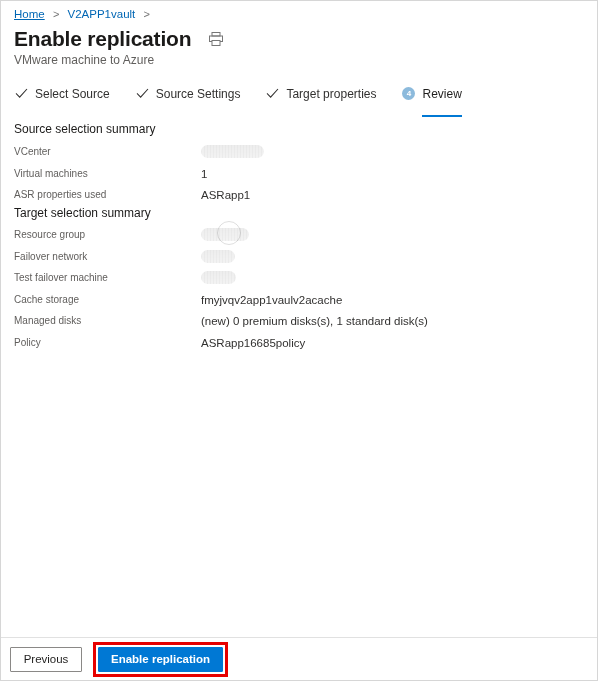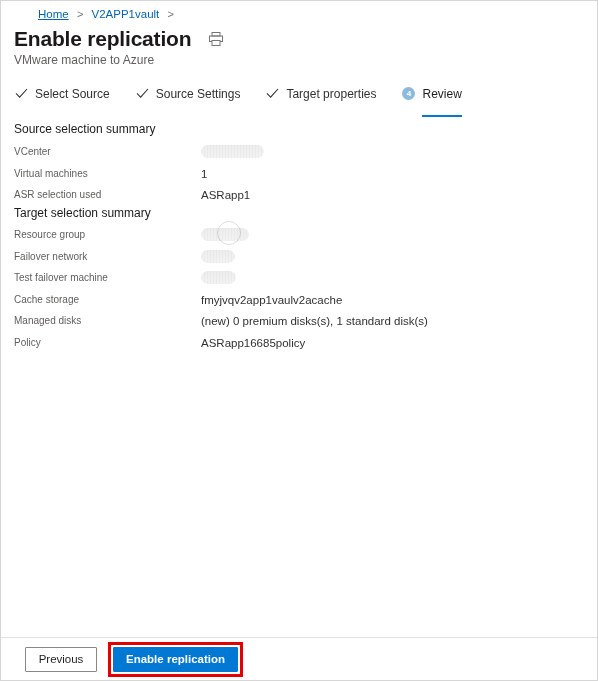--- a/index.html
+++ b/index.html
@@ -23,21 +23,20 @@
 
   
   .breadcrumb {
     position: absolute;
     left: 13px;
     top: 6px;
     font-size: 11.5px;
     line-height: 14px;
     white-space: nowrap;
     color: #0066b4;
-    margin-left: 24px;
   }
   .crumb-link {
     color: #0066b4;
     text-decoration: none;
     cursor: pointer;
   }
   .crumb-link.active { text-decoration: underline; }
   .crumb-sep {
     color: #767676;
     margin: 0 5px;
@@ -197,21 +196,21 @@
     background: #e1e1e1;
   }
   .footer {
     position: absolute;
     left: 0;
     right: 0;
     top: 637px;
     bottom: 0;
     display: flex;
     align-items: center;
-    padding-left: 24px;
+    padding-left: 9px;
     background: #ffffff;
   }
   .btn-prev {
     min-width: 72px;
     height: 25px;
     border: 1px solid #8a8886;
     background: #ffffff;
     color: #201f1e;
     font-family: "Liberation Sans", sans-serif;
     font-size: 11.5px;
@@ -299,21 +298,21 @@
   <div class="rows" id="src-rows">
     <div class="row">
       <div class="lbl">VCenter</div>
       <div class="val"><span class="redact" style="width:63px"></span></div>
     </div>
     <div class="row">
       <div class="lbl">Virtual machines</div>
       <div class="val">1</div>
     </div>
     <div class="row">
-      <div class="lbl">ASR selection used</div>
+      <div class="lbl">ASR properties used</div>
       <div class="val">ASRapp1</div>
     </div>
   </div>
 
   <div class="section-head" id="tgt-head">Target selection summary</div>
   <div class="rows" id="tgt-rows">
     <div class="row">
       <div class="lbl">Resource group</div>
       <div class="val"><span class="redact" style="width:48px"></span></div>
     </div>

